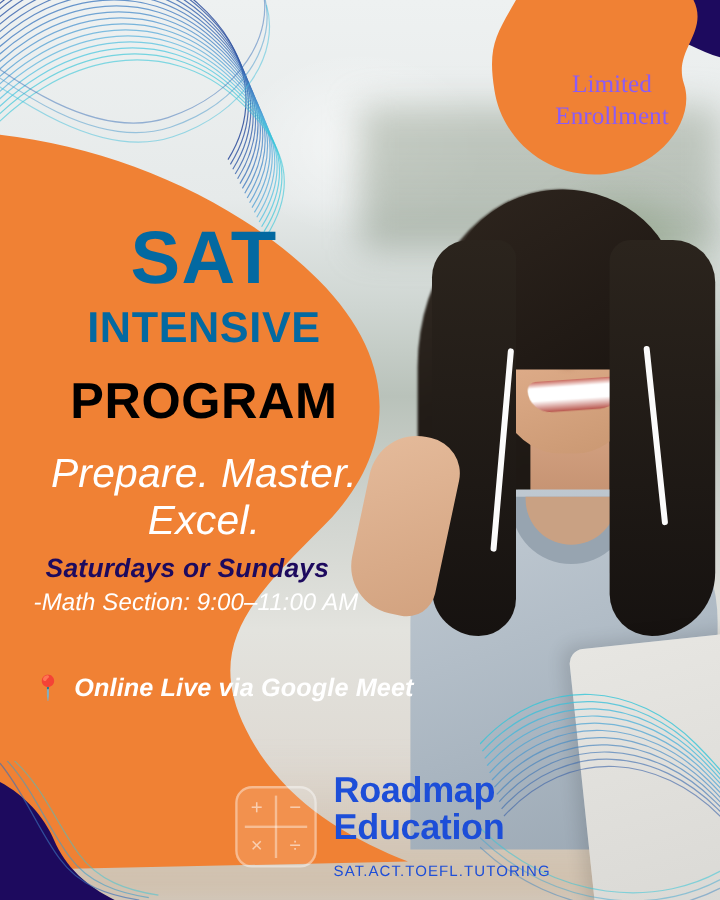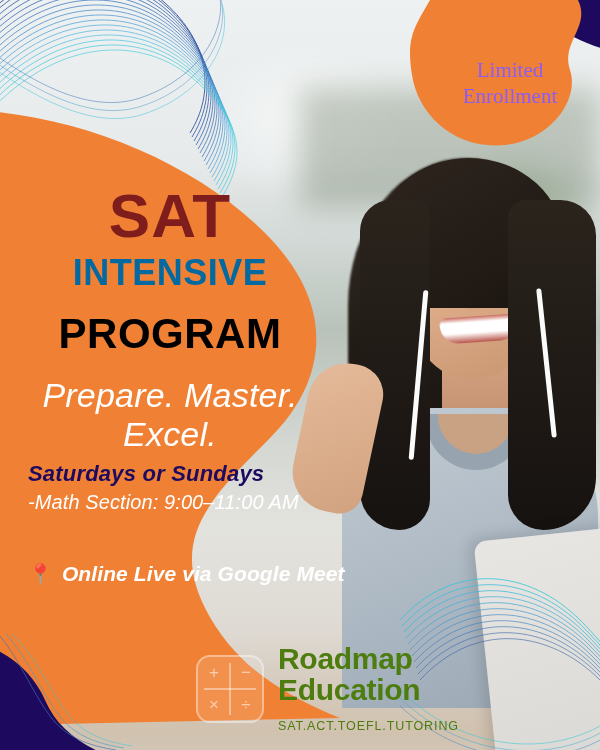--- a/index.html
+++ b/index.html
@@ -116,40 +116,40 @@
 
   
   .badge-text{
     position:absolute; left:430px; top:58px; width:160px;
     text-align:center; color:#8b5cf6;
     font-family:"Liberation Serif", serif;
     font-size:21px; line-height:1.22;
   }
   .headline-wrap{position:absolute; left:0; top:186px; width:340px; text-align:center;}
   .h-sat{
-    color:#7f1d1d; font-weight:bold; font-size:62px; letter-spacing:1px;
+    color:#0369a1; font-weight:bold; font-size:62px; letter-spacing:1px;
     line-height:.98; margin:0;
   }
   .h-int{
     color:#0369a1; font-weight:bold; font-size:36px; letter-spacing:.5px;
     line-height:1.12; margin:6px 0 0 0;
   }
   .h-prg{
     color:#000000; font-weight:bold; font-size:42px; letter-spacing:.5px;
     line-height:1.12; margin:17px;
   }
   .tagline{
     position:absolute; left:0; top:376px; width:340px; text-align:center;
     color:#ffffff; font-style:italic; font-size:34px; font-weight:500;
     letter-spacing:.2px;
   }
   .schedule{position:absolute; left:28px; top:461px; width:330px;}
   .sch-head{
     color:#1d0a5e; font-style:italic; font-size:22px; font-weight:bold;
-    margin:0 0 4px 0; letter-spacing:.2px;
+    margin:0 0 4px 10px; letter-spacing:.2px;
   }
   .sch-line{
     color:#ffffff; font-style:italic; font-size:20px; font-weight:500;
     margin:0 0 2px 0; letter-spacing:.1px;
   }
   .online{
     position:absolute; left:28px; top:562px;
     display:flex; align-items:center; gap:9px;
   }
   .pin{font-size:20px; line-height:1;}
@@ -169,21 +169,21 @@
   .logo-mark .v,.logo-mark .h{position:absolute; background:rgba(255,255,255,.40);}
   .logo-mark .v{left:50%; top:6px; bottom:6px; width:2px; margin-left:-1px;}
   .logo-mark .h{top:50%; left:6px; right:6px; height:2px; margin-top:-1px;}
   .logo-mark .q{
     position:absolute; width:50%; height:50%;
     display:flex; align-items:center; justify-content:center;
     color:rgba(255,255,255,.55); font-size:17px; line-height:1;
   }
   .q.q1{left:0; top:0;} .q.q2{right:0; top:0;}
   .q.q3{left:0; bottom:0;} .q.q4{right:0; bottom:0;}
-  .logo-text{color:#4d7c0f;}
+  .logo-text{color:#1d4ed8;}
   .logo-l1,.logo-l2{font-weight:bold; font-size:30px; line-height:1.02; letter-spacing:-.3px;}
   .logo-sub{font-size:12.5px; letter-spacing:.9px; text-align:right; margin-top:14px;}
 </style>
 </head>
 <body>
 
 <div class="poster">
 
   <div class="photo-bg"></div>
   <div class="bg-window"></div>

